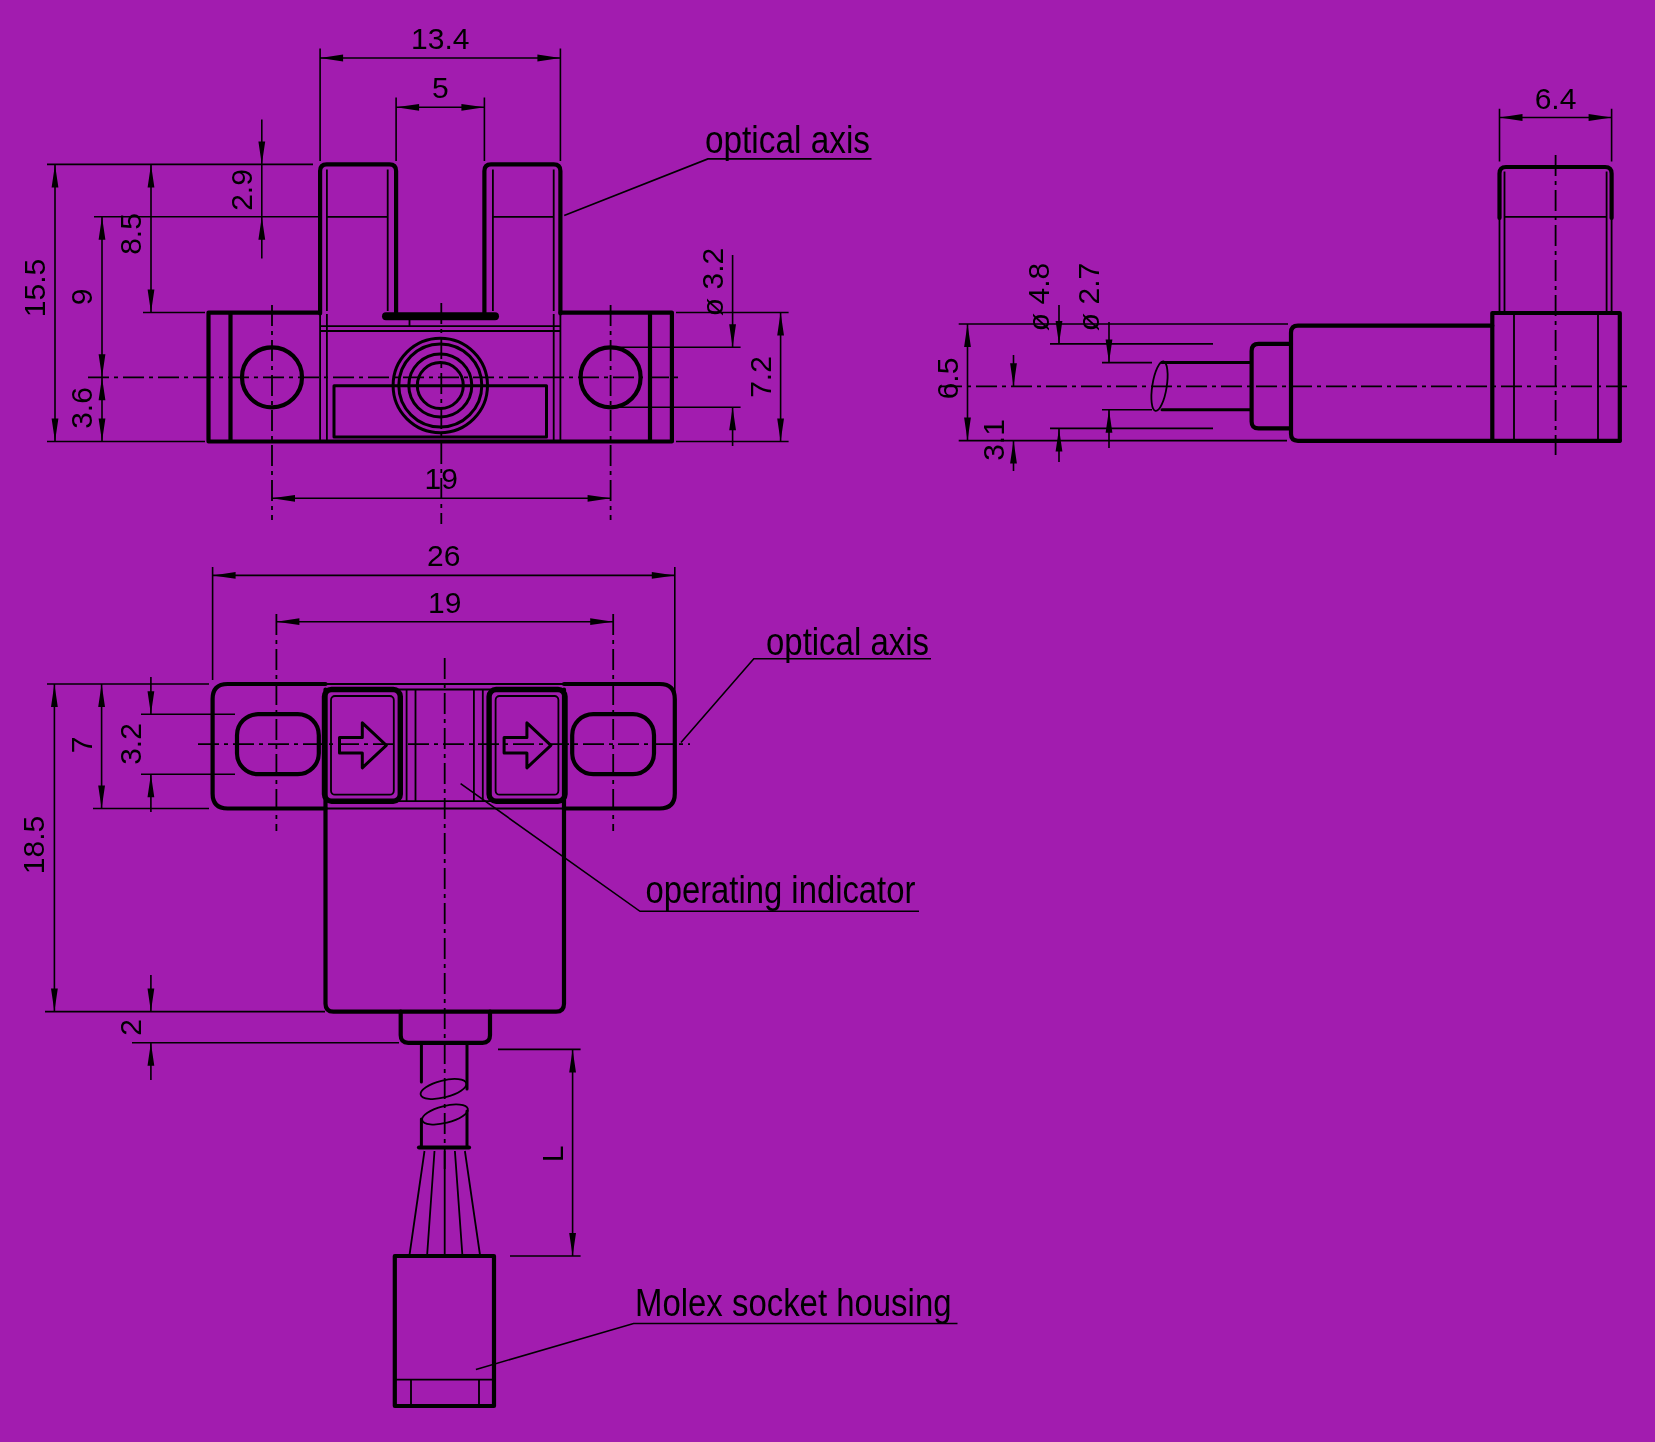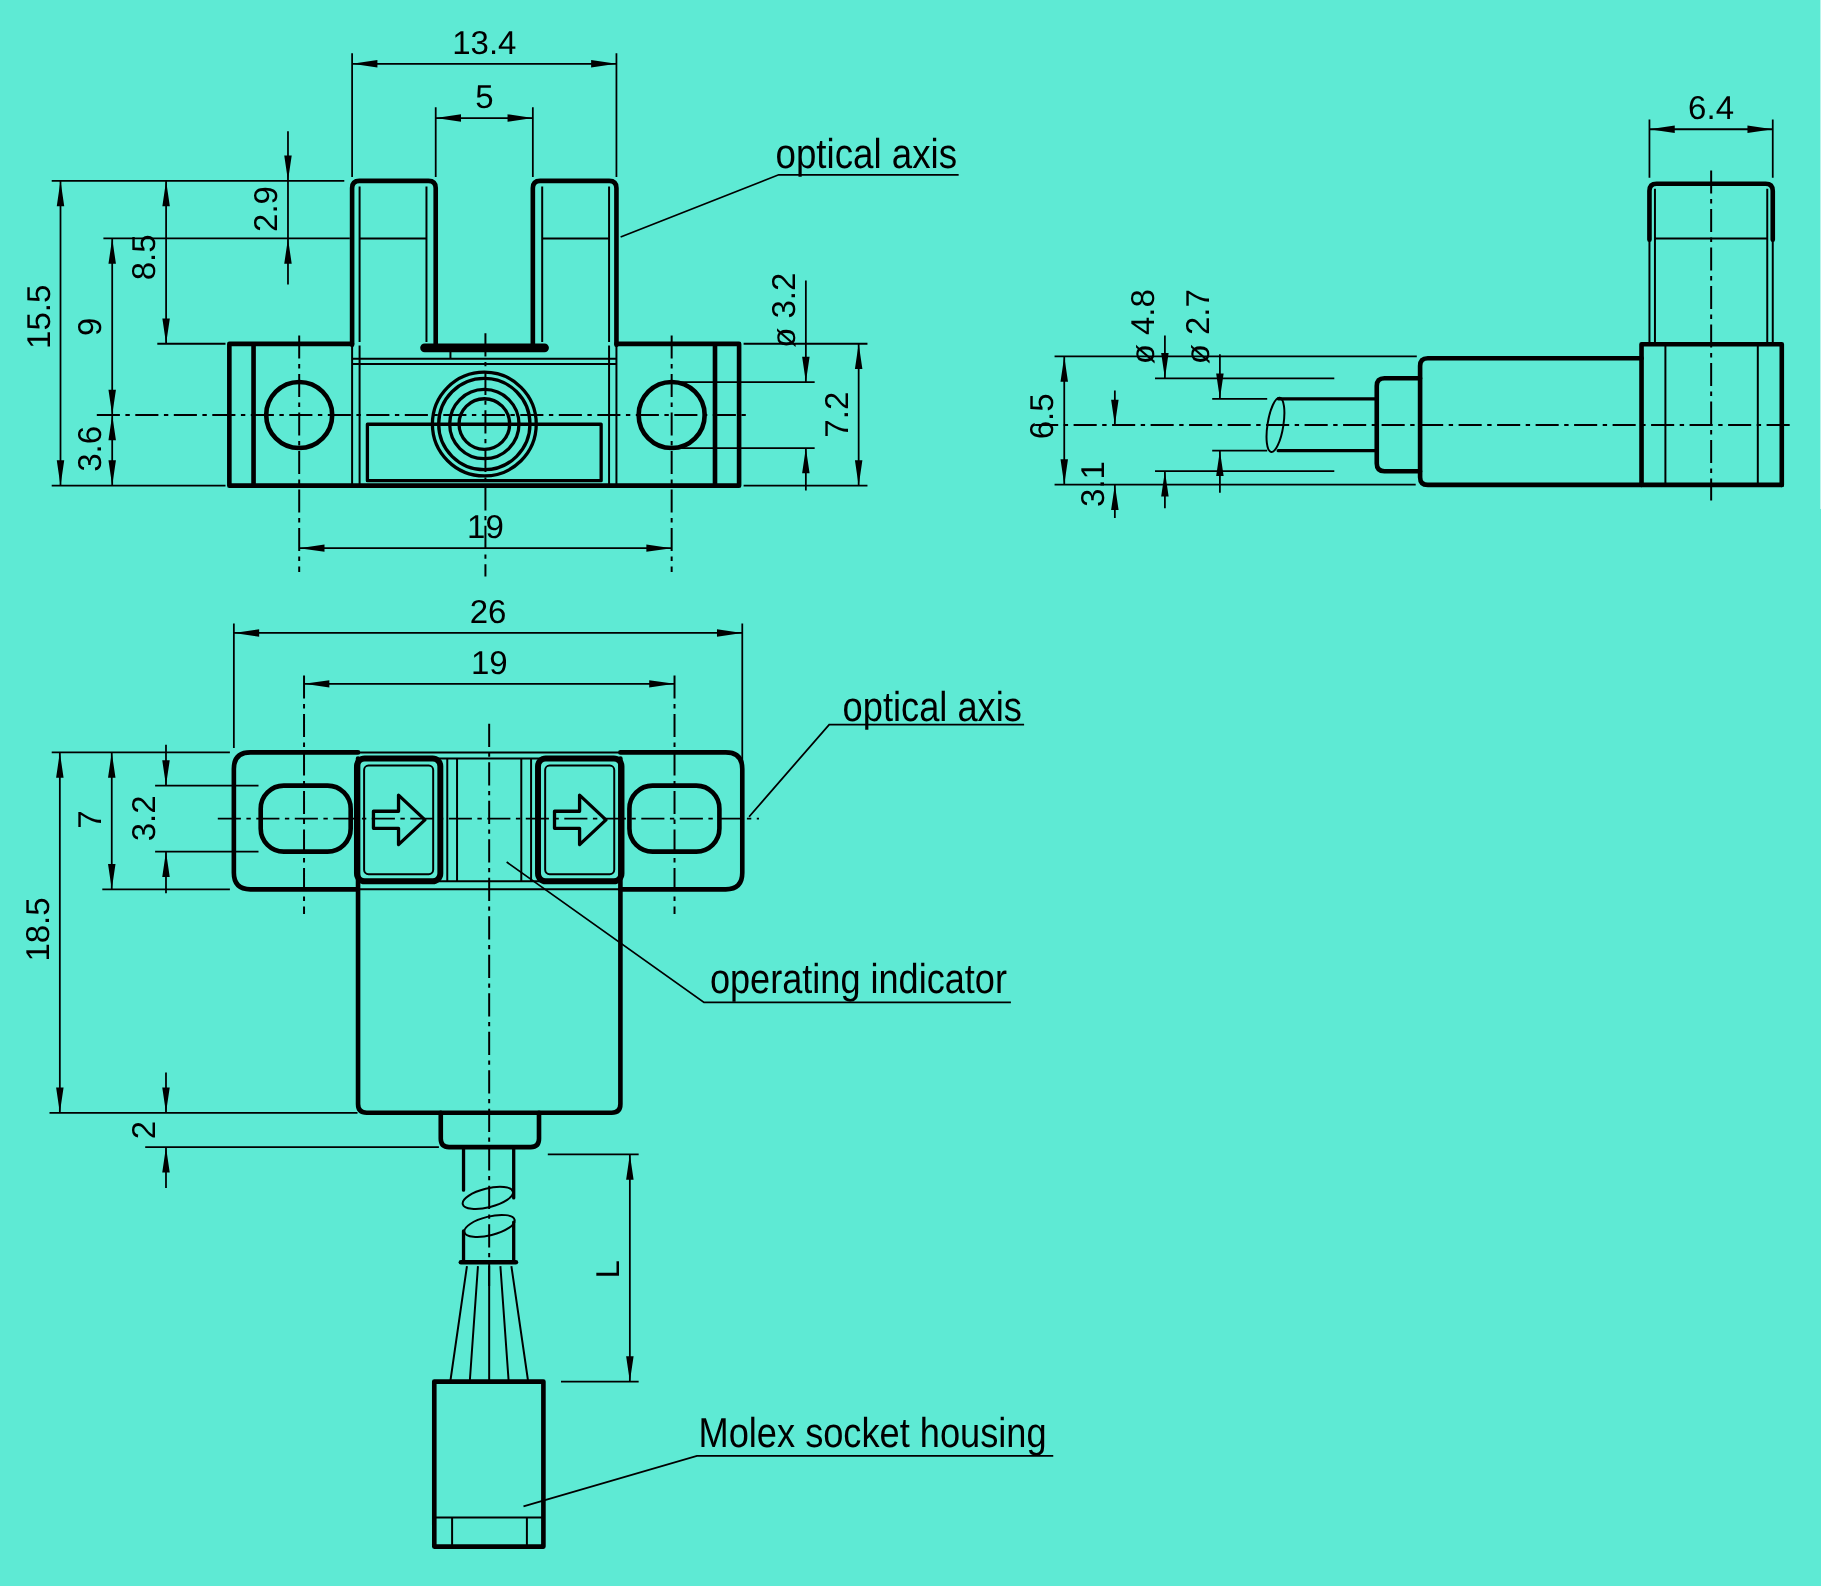--- a/index.html
+++ b/index.html
@@ -1,16 +1,16 @@
 <!DOCTYPE html>
 <html><head>
 <meta charset="utf-8">
 <style>
   html,body{margin:0;padding:0;background:#ffffff;}
-  .page{width:1655px;height:1442px;background:#5eead4;position:relative;overflow:hidden;}
+  .page{width:1655px;height:1442px;background:#a21caf;position:relative;overflow:hidden;}
   svg{display:block;}
   .thick{stroke:#000;stroke-width:4.2;fill:none;stroke-linecap:round;stroke-linejoin:round;}
   .thick5{stroke:#000;stroke-width:5.4;fill:none;stroke-linecap:round;stroke-linejoin:round;}
   .slotbar{stroke:#000;stroke-width:8;fill:none;stroke-linecap:round;}
   .med{stroke:#000;stroke-width:3;fill:none;stroke-linecap:round;stroke-linejoin:round;}
   .thin{stroke:#000;stroke-width:1.8;fill:none;stroke-linecap:butt;}
   .dim{stroke:#000;stroke-width:1.6;fill:none;stroke-linecap:butt;}
   .cl{stroke:#000;stroke-width:1.8;fill:none;stroke-dasharray:21 5 4 5;stroke-linecap:butt;}
   .ah{fill:#000;stroke:none;}
   text{font-family:"Liberation Sans",sans-serif;fill:#000;}

